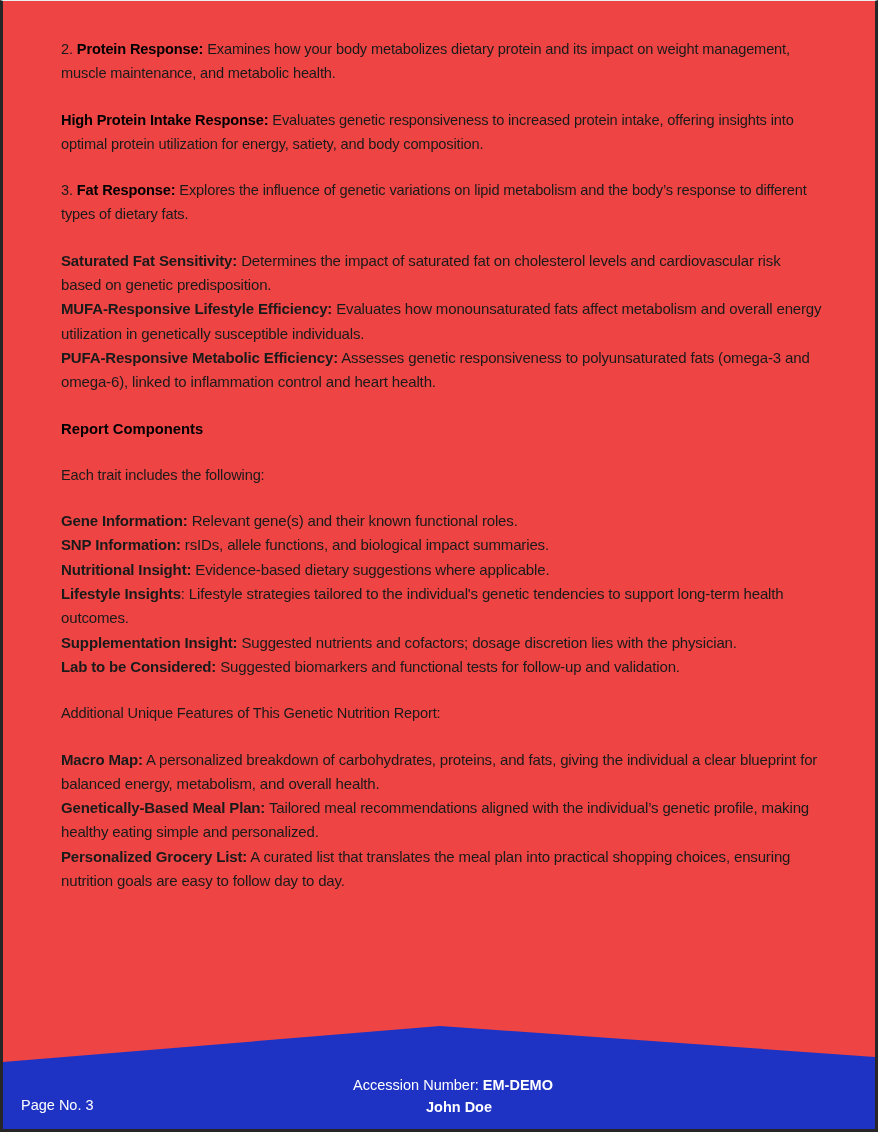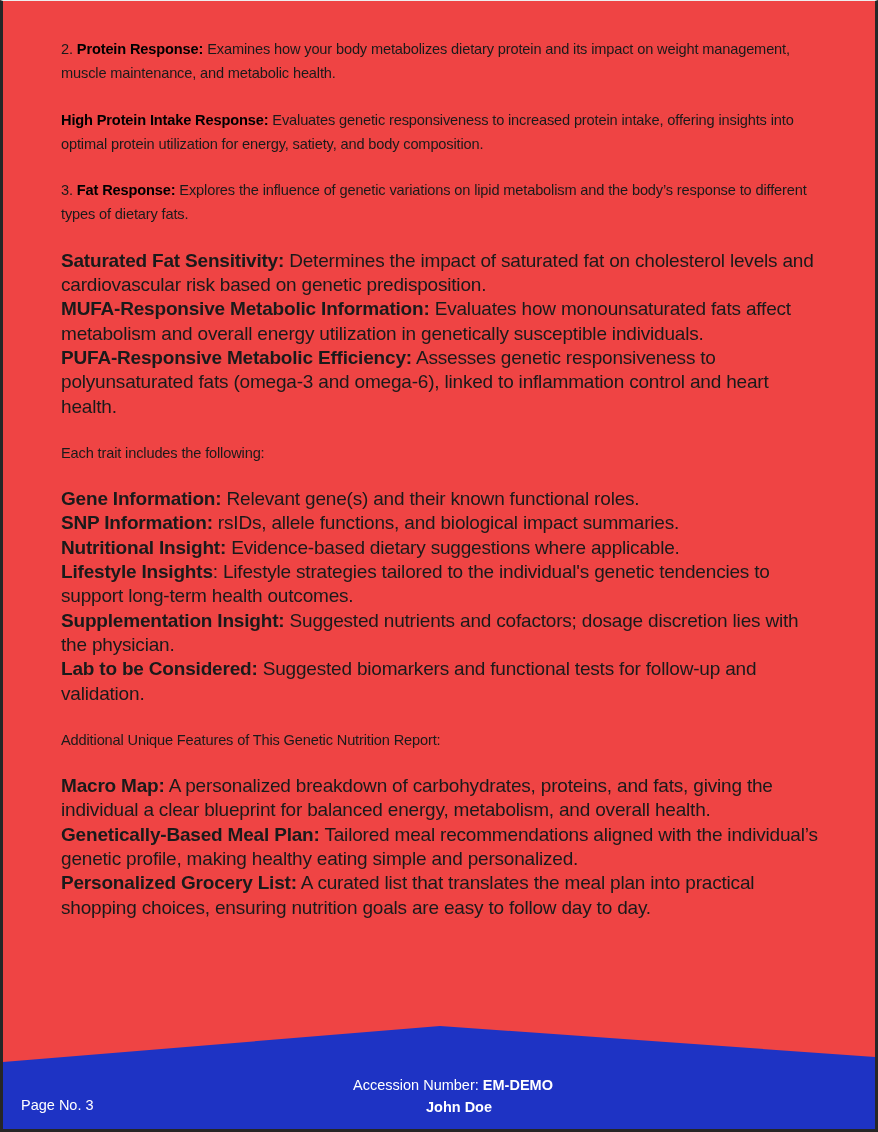--- a/index.html
+++ b/index.html
@@ -44,21 +44,21 @@
     font-size: 14.8px;
     line-height: 24.3px;
     font-weight: bold;
     color: #000000;
     margin: 0 0 22px 0;
   }
   .block {
     margin: 0 0 22px 0;
   }
   .block .row {
-    font-size: 19px;
+    font-size: 15px;
     line-height: 24.3px;
     color: #1a1a1a;
     letter-spacing: -0.01em;
   }
 
   
   .footer {
     position: absolute;
     left: 0;
     right: 0;
@@ -105,24 +105,25 @@
   <div class="content">
 
     <p class="para"><span>2. </span><b>Protein Response:</b><span> Examines how your body metabolizes dietary protein and its impact on weight management, muscle maintenance, and metabolic health.</span></p>
 
     <p class="para"><span></span><b>High Protein Intake Response:</b><span> Evaluates genetic responsiveness to increased protein intake, offering insights into optimal protein utilization for energy, satiety, and body composition.</span></p>
 
     <p class="para"><span>3. </span><b>Fat Response:</b><span> Explores the influence of genetic variations on lipid metabolism and the body’s response to different types of dietary fats.</span></p>
 
     <div class="block">
       <div class="row"><b>Saturated Fat Sensitivity:</b><span> Determines the impact of saturated fat on cholesterol levels and cardiovascular risk based on genetic predisposition.</span></div>
-      <div class="row"><b>MUFA-Responsive Metabolic Information:</b><span> Evaluates how monounsaturated fats affect metabolism and overall energy utilization in genetically susceptible individuals.</span></div>
+      <div class="row"><b>MUFA-Responsive Lifestyle Efficiency:</b><span> Evaluates how monounsaturated fats affect metabolism and overall energy utilization in genetically susceptible individuals.</span></div>
       <div class="row"><b>PUFA-Responsive Metabolic Efficiency:</b><span> Assesses genetic responsiveness to polyunsaturated fats (omega-3 and omega-6), linked to inflammation control and heart health.</span></div>
     </div>
 
+    <div class="heading">Report Components</div>
 
     <p class="para">Each trait includes the following:</p>
 
     <div class="block">
       <div class="row"><b>Gene Information:</b><span> Relevant gene(s) and their known functional roles.</span></div>
       <div class="row"><b>SNP Information:</b><span> rsIDs, allele functions, and biological impact summaries.</span></div>
       <div class="row"><b>Nutritional Insight:</b><span> Evidence-based dietary suggestions where applicable.</span></div>
       <div class="row"><b>Lifestyle Insights</b><span>: Lifestyle strategies tailored to the individual's genetic tendencies to support long-term health outcomes.</span></div>
       <div class="row"><b>Supplementation Insight:</b><span> Suggested nutrients and cofactors; dosage discretion lies with the physician.</span></div>
       <div class="row"><b>Lab to be Considered:</b><span> Suggested biomarkers and functional tests for follow-up and validation.</span></div>

